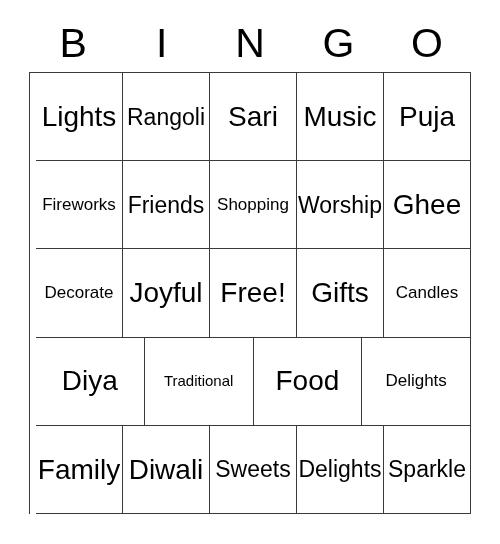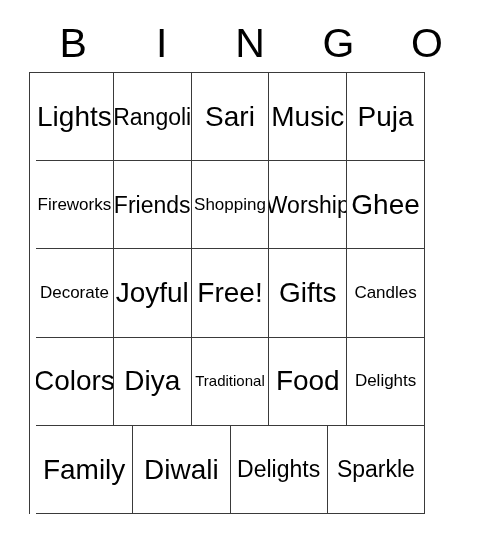--- a/index.html
+++ b/index.html
@@ -36,21 +36,21 @@
     line-height: 1;
     font-weight: 400;
     letter-spacing: 0;
     padding-bottom: 8px;
     color: #000000;
     user-select: none;
   }
 
   
   #grid {
-    width: 396px;
+    width: 442px;
     border-top: 1.5px solid #3a3a3a;
     border-left: 1.5px solid #3a3a3a;
     box-sizing: border-box;
     padding-left: 6px;
   }
   .grid-row {
     display: flex;
     width: 100%;
   }
   .cell {
@@ -145,23 +145,20 @@
       <div class="cell">
           <span class="cell-text sz-xl">Gifts</span>
         </div>
       <div class="cell">
           <span class="cell-text sz-sm">Candles</span>
         </div>
     </div>
 
     <div class="grid-row">
       <div class="cell">
-          <span class="cell-text sz-lg">Colors</span>
-        </div>
-      <div class="cell">
           <span class="cell-text sz-xl">Diya</span>
         </div>
       <div class="cell">
           <span class="cell-text sz-xs">Traditional</span>
         </div>
       <div class="cell">
           <span class="cell-text sz-xl">Food</span>
         </div>
       <div class="cell">
           <span class="cell-text sz-sm">Delights</span>
@@ -169,20 +166,23 @@
     </div>
 
     <div class="grid-row">
       <div class="cell">
           <span class="cell-text sz-lg">Family</span>
         </div>
       <div class="cell">
           <span class="cell-text sz-lg">Diwali</span>
         </div>
       <div class="cell">
+          <span class="cell-text sz-md">Sweets</span>
+        </div>
+      <div class="cell">
           <span class="cell-text sz-md">Delights</span>
         </div>
       <div class="cell">
           <span class="cell-text sz-md">Sparkle</span>
         </div>
     </div>
 
   </div>
 </div>
 

